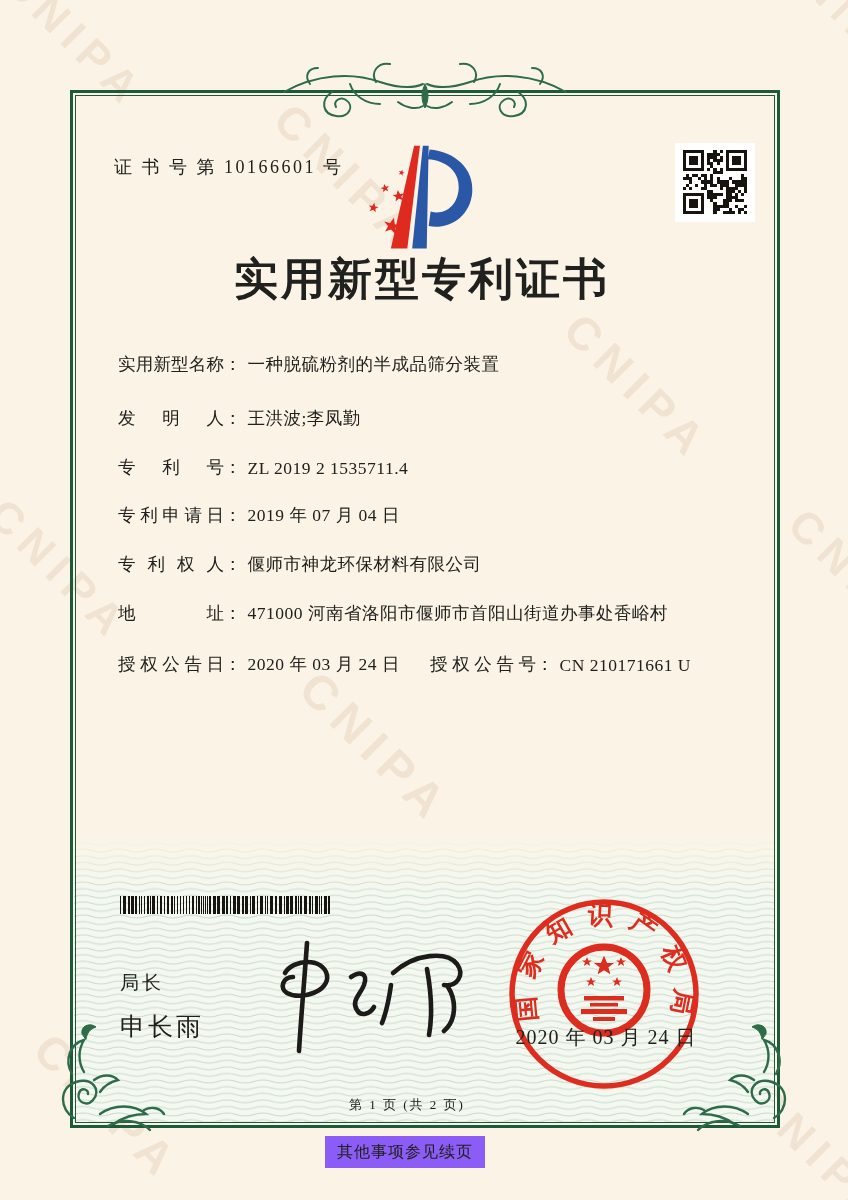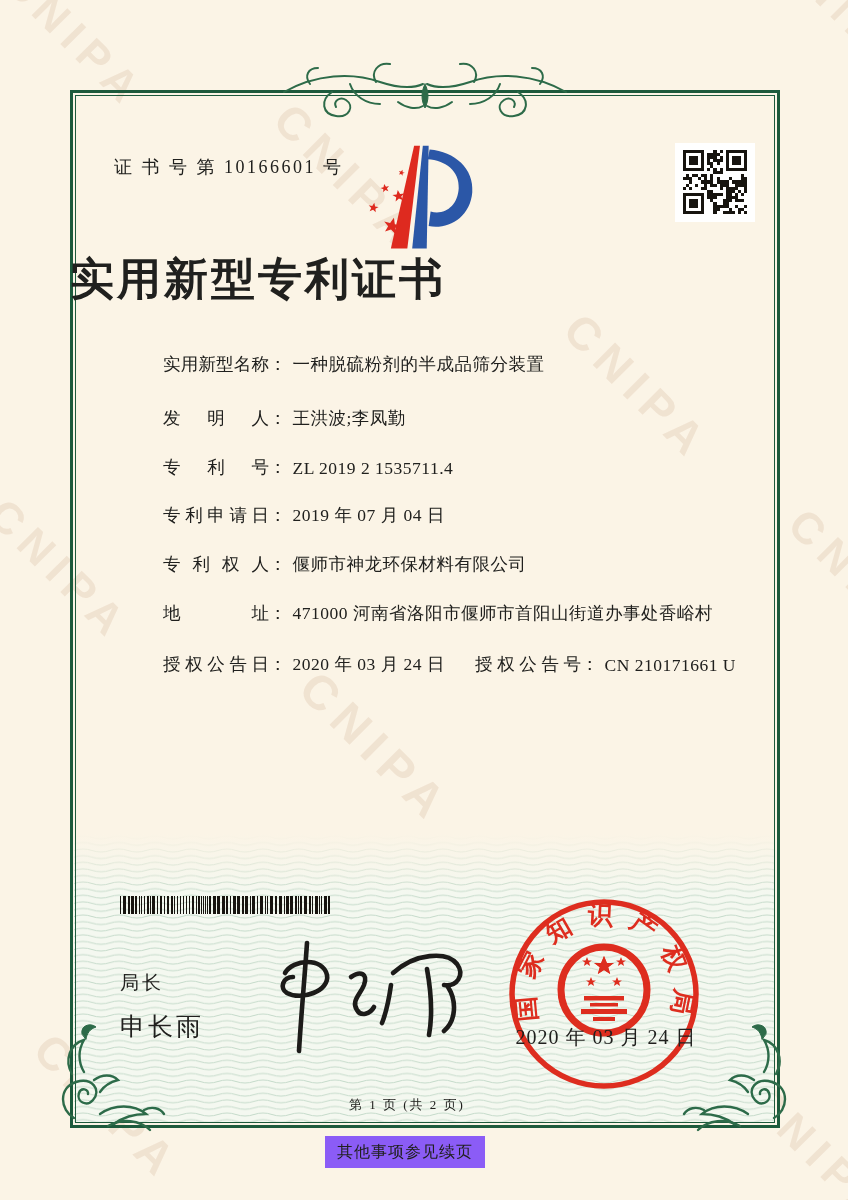--- a/index.html
+++ b/index.html
@@ -29,25 +29,25 @@
   #frame-inner{position:absolute;inset:2px;border:1px solid var(--border-green,#1d5a3c);}
   #top-ornament{left:280px;top:62px;width:290px;height:58px;z-index:4;}
   .corner-flourish{width:118px;height:118px;z-index:4;}
   #flourish-bl{left:48px;top:1022px;}
   #flourish-br{left:682px;top:1022px;transform:scaleX(-1);}
   
   #cert-no{left:114px;top:155px;font-size:18px;letter-spacing:2.5px;z-index:5;}
   #logo{left:355px;top:138px;width:126px;height:120px;z-index:5;}
   #qr-box{left:675px;top:143px;width:80px;height:79px;background:#ffffff;z-index:5;}
   #qr{position:absolute;left:8px;top:7px;width:64px;height:64px;}
-  #title{left:70px;top:250px;width:704px;text-align:left;
+  #title{left:70px;top:250px;width:704px;text-align:center;
     font-size:44px;font-weight:bold;letter-spacing:3px;z-index:5;}
   
   .frow{left:118px;width:640px;font-size:17.5px;z-index:5;white-space:nowrap;}
-  .flabel{display:inline-block;width:106px;text-align:justify;text-align-last:justify;vertical-align:bottom;margin-left:45px;}
+  .flabel{display:inline-block;width:106px;text-align:justify;text-align-last:justify;vertical-align:bottom;}
   .fcolon{display:inline-block;vertical-align:bottom;}
   .fvalue{display:inline-block;margin-left:6px;vertical-align:bottom;letter-spacing:.5px;}
   #row-0{top:352px;} #row-1{top:406px;} #row-2{top:455px;}
   #row-3{top:503px;} #row-4{top:552px;} #row-5{top:601px;} #row-6{top:652px;}
   #gazette-no{position:absolute;left:312px;top:0;}
   
   #body-text{left:118px;top:694px;width:614px;z-index:5;}
   #body-text p{margin:0;font-size:17.5px;line-height:27.5px;text-indent:2em;
     letter-spacing:.4px;text-align:justify;}
   

